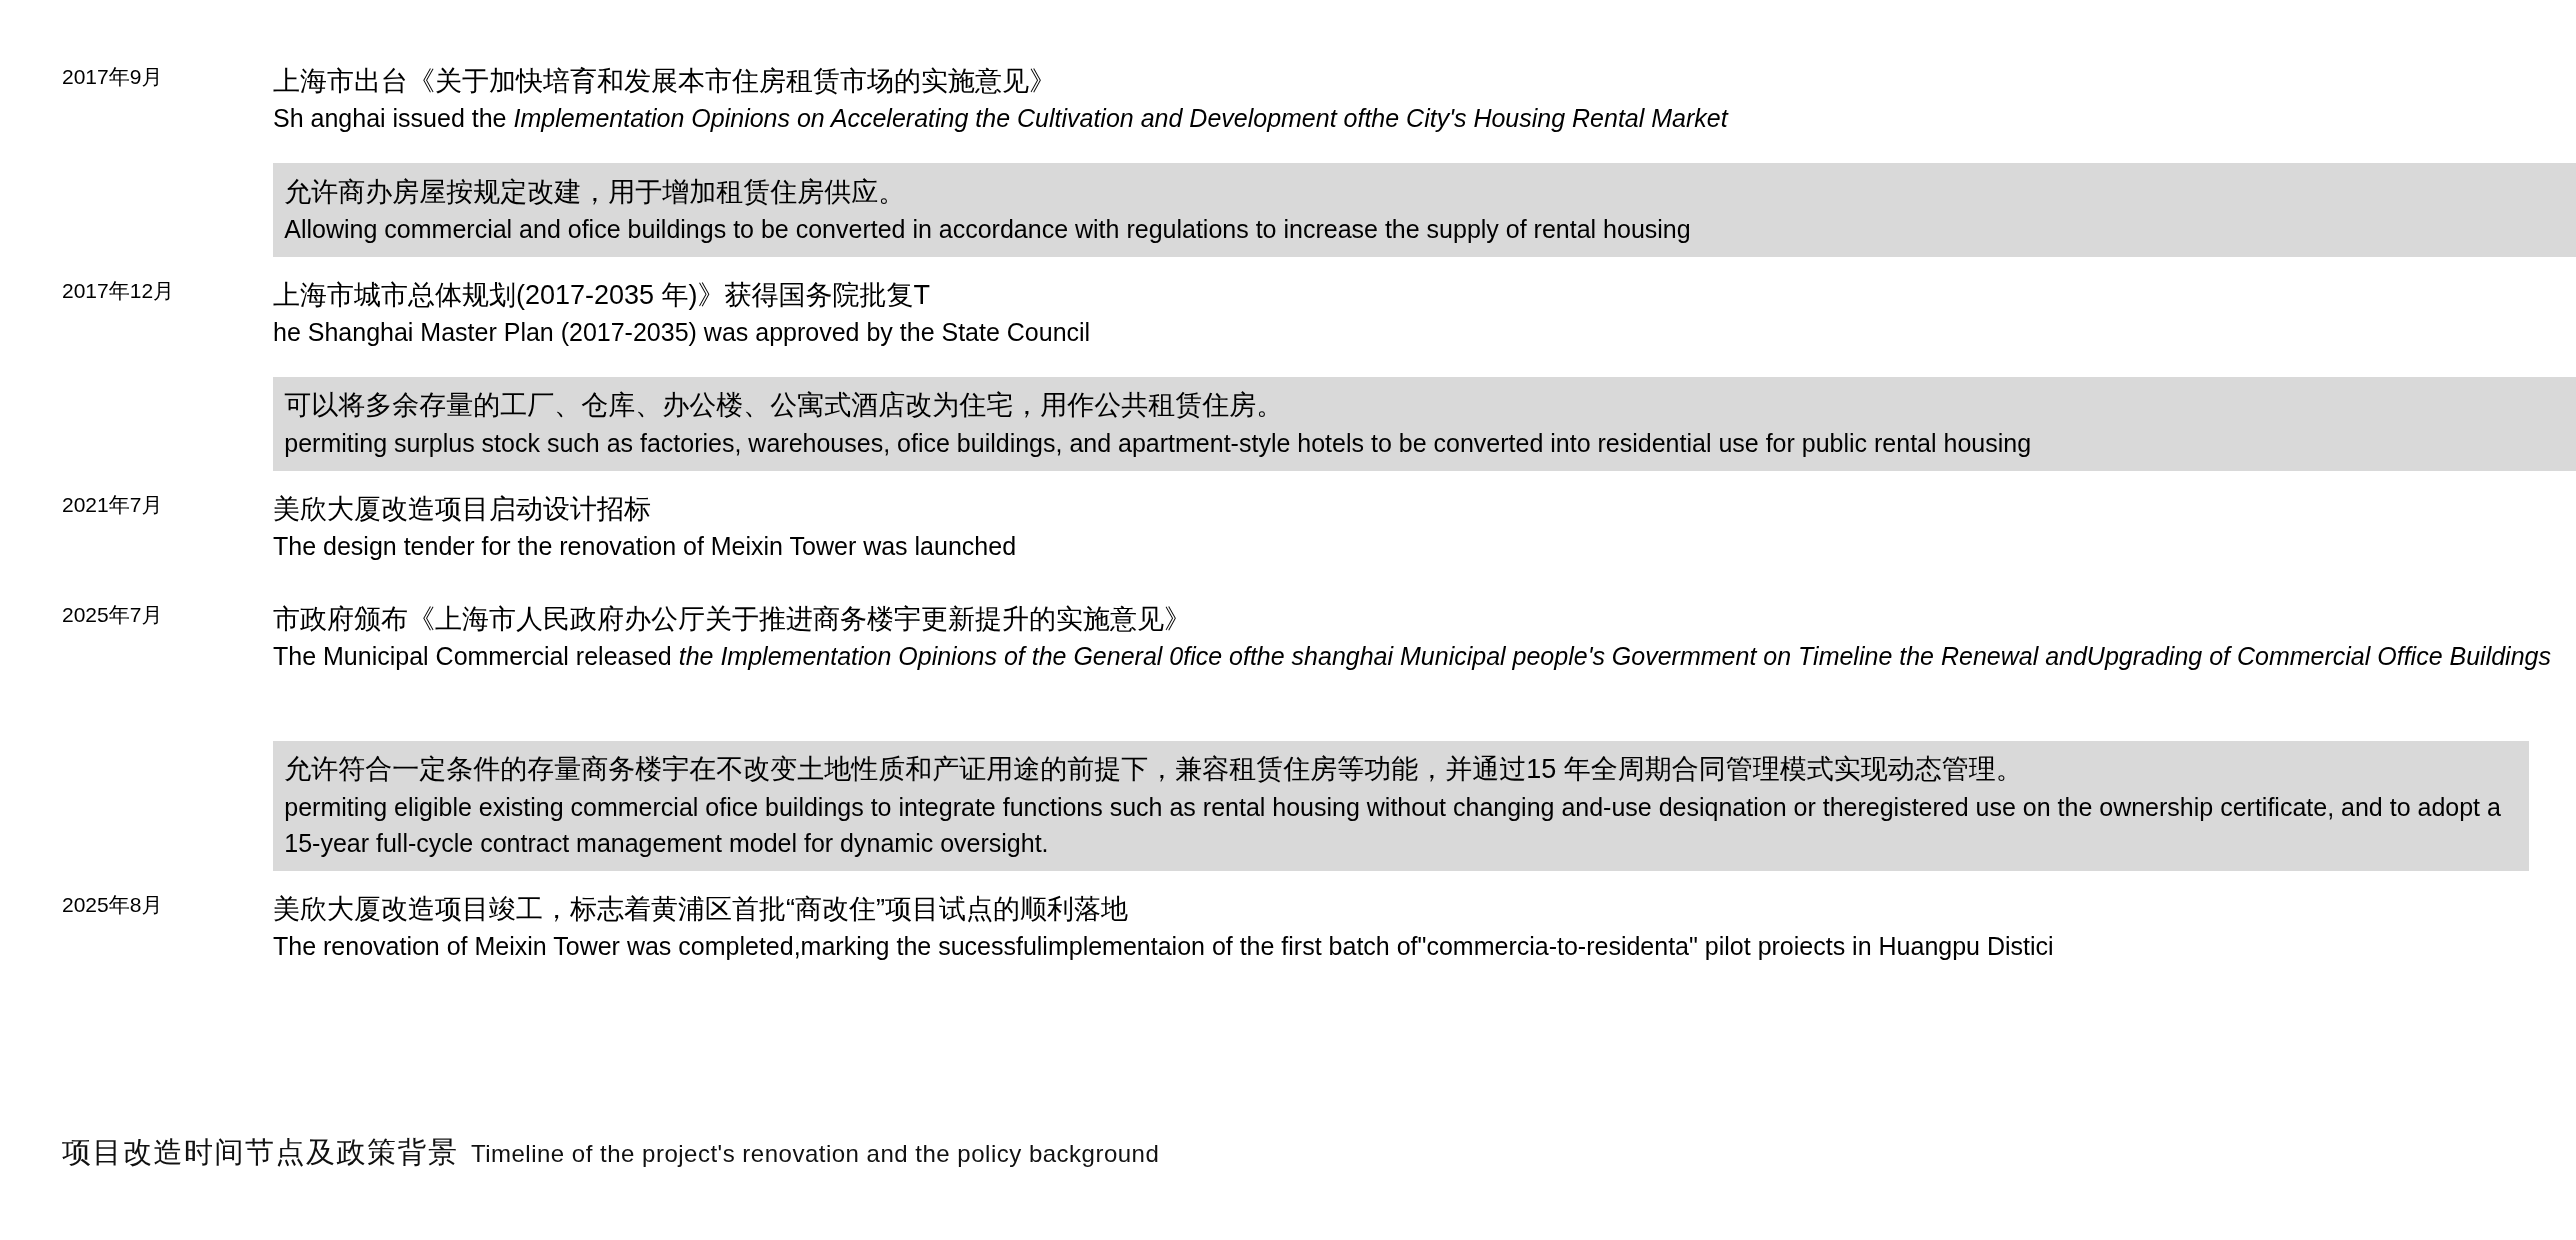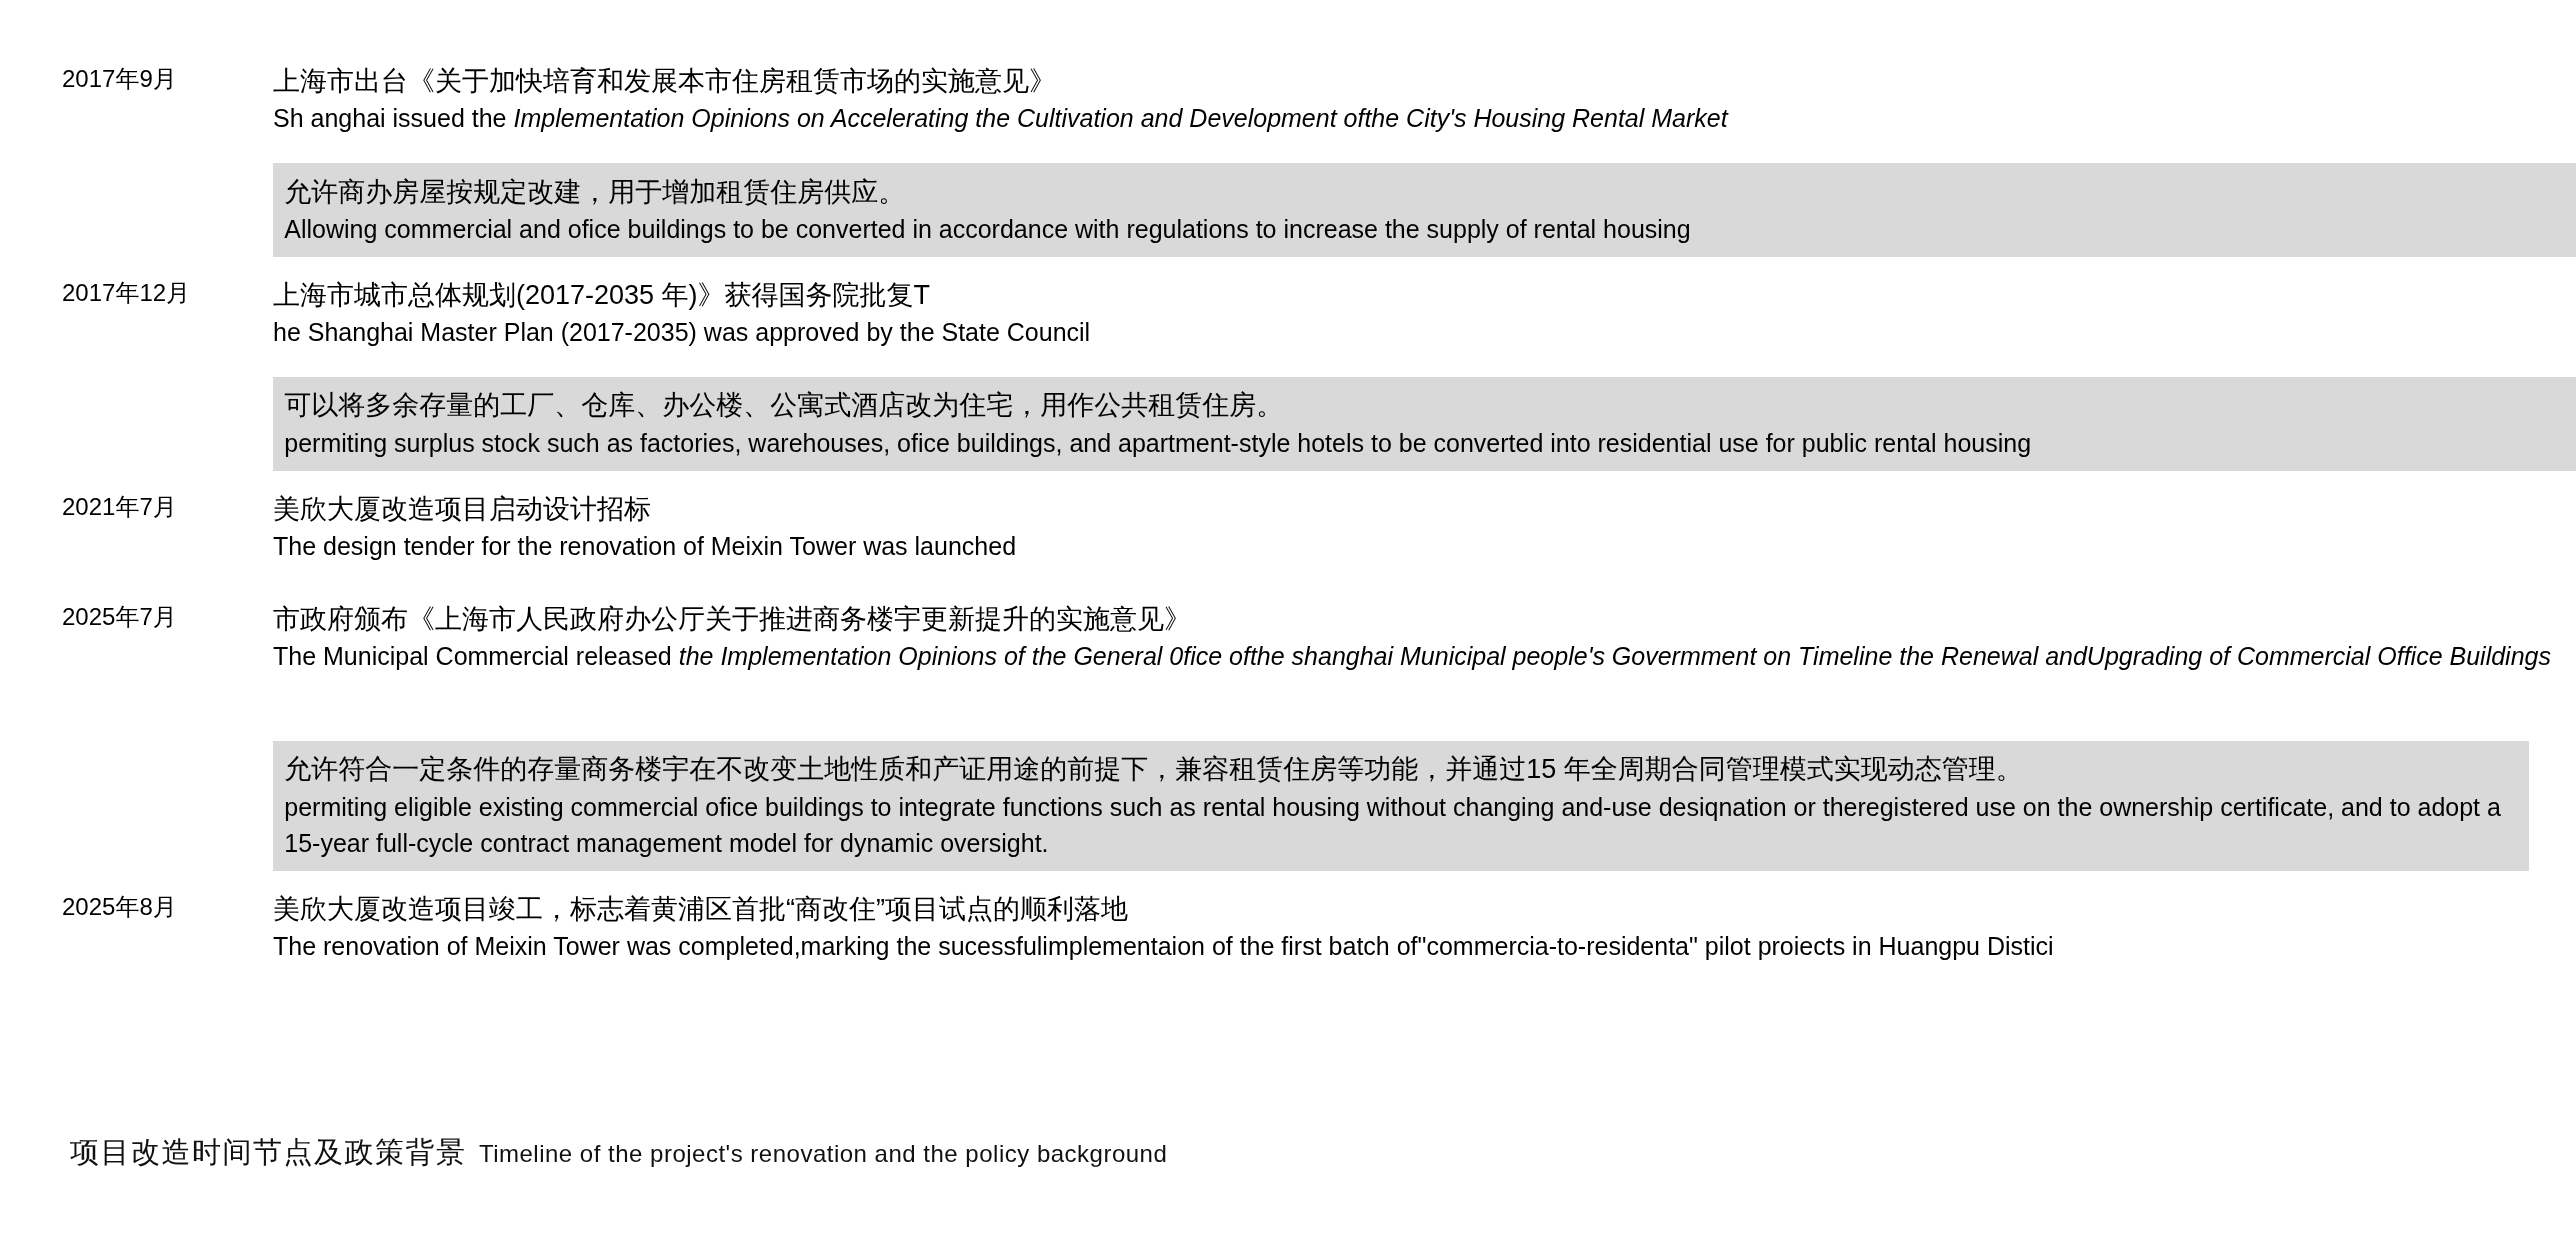--- a/index.html
+++ b/index.html
@@ -30,21 +30,21 @@
   }
   .row {
     display: flex;
     align-items: flex-start;
     width: 100%;
   }
   .row-date {
     flex: 0 0 273px;
     padding-left: 62px;
     box-sizing: border-box;
-    font-size: 24px;
+    font-size: 21px;
     line-height: 1.42;
     color: #000;
     white-space: nowrap;
   }
   .row-body {
     flex: 1 1 auto;
     padding-right: 46px;
     box-sizing: border-box;
   }
   .line-cn {
@@ -73,21 +73,21 @@
   .note-narrow {
     margin-right: 124px;
     margin-top: 40px;
   }
   .gap-small { height: 18.5px; }
   .gap-med { height: 27px; }
   .gap-large { height: 36px; }
 
   .caption {
     position: absolute;
-    left: 70px;
+    left: 62px;
     bottom: 67px;
     display: flex;
     align-items: baseline;
     gap: 12.4px;
     letter-spacing: 0.5px;
   }
   .caption-cn {
     font-size: 29px;
     color: #111;
     letter-spacing: 1.5px;

